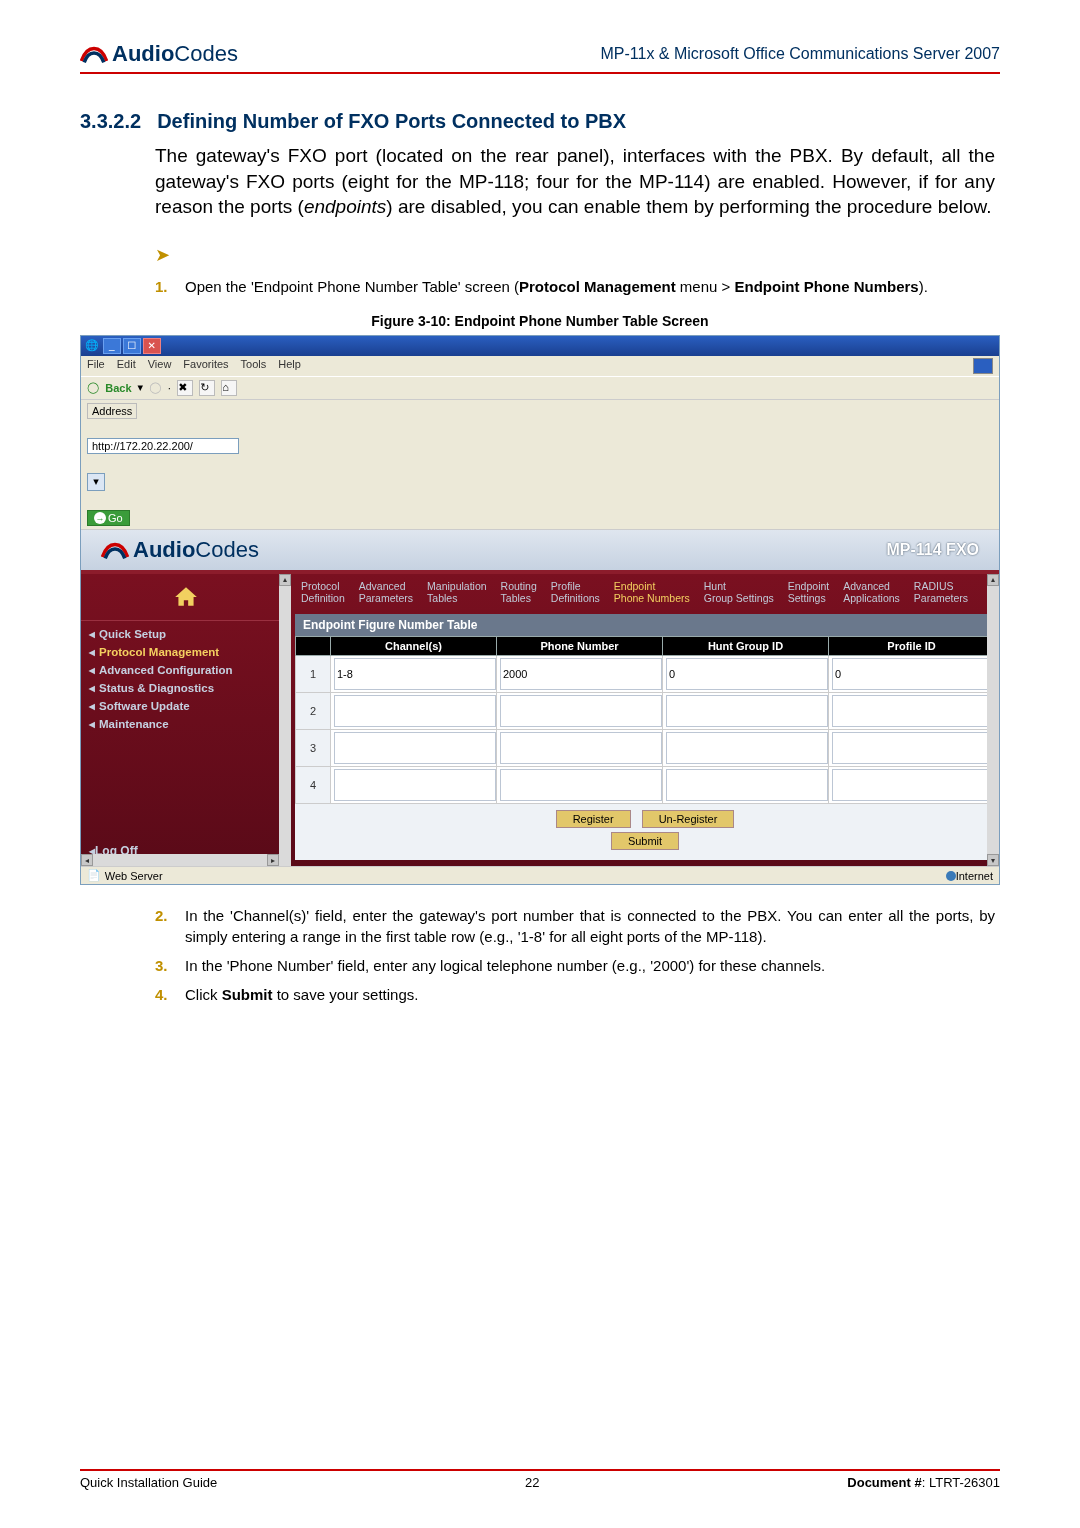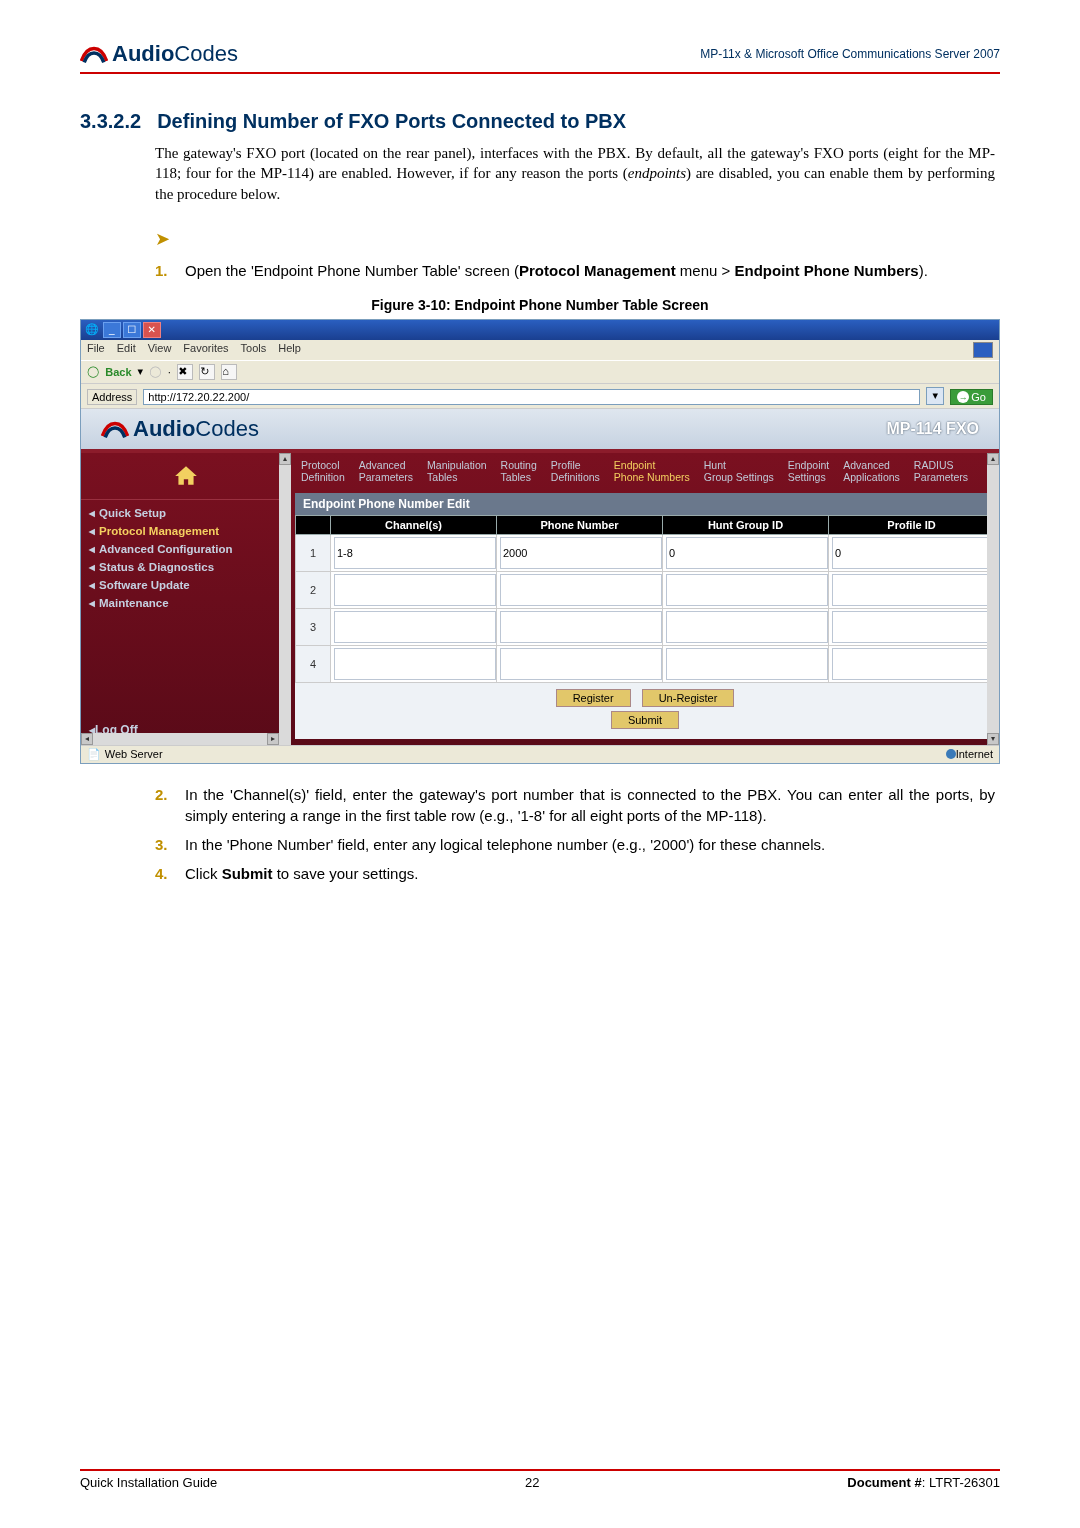--- a/index.html
+++ b/index.html
@@ -24,26 +24,26 @@
     justify-content: space-between;
     border-bottom: 2px solid #c00;
     padding-bottom: 4px;
   }
   .logo-block { display: flex; align-items: center; }
   .logo-swoosh {
     width: 28px; height: 28px; margin-right: 4px;
   }
   .logo-text { font-size: 22px; font-weight: bold; color: #003060; }
   .logo-text .codes { font-weight: normal; }
-  .hdr-right { color: #003060; font-size: 12px; }
+  .hdr-right { color: #003060; font-size: 16px; }
   
   .section-num { color: #003060; font-weight: bold; font-size: 20px; }
   .section-title { color: #003060; font-weight: bold; font-size: 20px; margin-left: 16px; }
   .sec-row { display:flex; margin-top: 36px; margin-bottom: 10px;}
-  .body-text { font-size: 15px; line-height: 1.35; text-align: justify; margin-left: 75px; margin-right: 5px; font-family: Liberation Serif, serif;}
+  .body-text { font-size: 19px; line-height: 1.35; text-align: justify; margin-left: 75px; margin-right: 5px;}
   .body-text i { font-style: italic; }
   .sub-row { display:flex; align-items:center; margin: 24px 0 10px 75px;}
   .arrow { color:#c09000; font-size:18px; margin-right:12px;}
   .sub-title { color:#003060; font-weight:bold; font-size:17px;}
   ol.steps { list-style:none; padding:0; margin:0 5px 0 75px;}
   ol.steps li { display:flex; font-size:15px; line-height:1.4; margin-bottom:8px; text-align: justify;}
   ol.steps li .num { color:#c09000; font-weight:bold; width:30px; flex-shrink:0;}
   ol.steps li .txt { flex:1; }
   .fig-caption { text-align:center; font-weight:bold; font-size:14px; margin:16px 0 6px 0;}
   
@@ -52,21 +52,21 @@
   .ie-title .t { flex:1; font-weight:bold; font-size:12px;}
   .ie-ctrls { display:flex; gap:2px;}
   .ie-btn { width:16px; height:14px; background:#3b78d8; border:1px solid #6aa0f0; color:#fff; font-size:10px; display:flex; align-items:center; justify-content:center;}
   .ie-close { background:#d9534f; border-color:#f08080;}
   .ie-menu { background:#ece9d8; padding:2px 6px; display:flex; gap:12px; color:#333;}
   .ie-menu span { font-size:11px; }
   .ie-menu .flag { margin-left:auto; width:18px; height:14px; background:#2a5fc0; border:1px solid #888;}
   .ie-tool { background:#ece9d8; padding:3px 6px; display:flex; align-items:center; gap:6px; border-top:1px solid #fff; border-bottom:1px solid #ccc;}
   .ie-tool .back { color:#2a8a2a; font-weight:bold;}
   .ie-tool .sm { width:14px; height:14px; border:1px solid #bbb; background:#f6f6f6;}
-  .ie-addr { background:#ece9d8; padding:3px 6px; display:flex; align-items:flex-end; gap:6px; border-bottom:1px solid #ccc;}
+  .ie-addr { background:#ece9d8; padding:3px 6px; display:flex; align-items:flex-start; gap:19px; border-bottom:1px solid #ccc;flex-direction:column;}
   .ie-addr .lbl { background:#ece9d8; border:1px solid #bbb; padding:1px 4px;}
   .ie-addr input { flex:1; font-size:11px; padding:1px 4px; border:1px solid #7b9ebd;}
   .ie-addr .go { background:#3a9c3a; color:#fff; padding:1px 6px; border:1px solid #2a7a2a; display:flex; align-items:center; gap:2px;}
   .ie-addr .go .arr { width:12px; height:12px; background:#fff; border-radius:50%; color:#3a9c3a; display:flex;align-items:center;justify-content:center;font-size:9px;}
   .ie-addr .dd { width:16px; height:16px; border:1px solid #7b9ebd; background:#dbe6f4; display:flex;align-items:center;justify-content:center;}
   
   .ac-top { background: linear-gradient(#dfe6ef,#c6d2e1); display:flex; align-items:center; justify-content:space-between; padding:6px 20px; border-bottom:4px solid #8c1c2b;}
   .ac-top .prod { color:#fff; font-weight:bold; font-size:16px; text-shadow:0 0 2px #345;}
   .ac-body { display:flex; }
   .ac-nav { width:210px; background: linear-gradient(#7a1020,#5a0a18); color:#c5d0e0; padding:0; position:relative; font-size:12px; min-height: 260px;}
@@ -226,21 +226,21 @@
             <div class="tab">Manipulation<br>Tables</div>
             <div class="tab">Routing<br>Tables</div>
             <div class="tab">Profile<br>Definitions</div>
             <div class="tab sel">Endpoint<br>Phone Numbers</div>
             <div class="tab">Hunt<br>Group Settings</div>
             <div class="tab">Endpoint<br>Settings</div>
             <div class="tab">Advanced<br>Applications</div>
             <div class="tab">RADIUS<br>Parameters</div>
           </div>
         <div class="panel">
-          <h3>Endpoint Phone Number Edit</h3>
+          <h3>Endpoint Figure Number Table</h3>
           <table class="ep">
             <thead>
                 <tr>
               <th style="width:26px;"></th>
               <th>Channel(s)</th>
               <th>Phone Number</th>
               <th>Hunt Group ID</th>
               <th>Profile ID</th>
             </tr>
               </thead>

